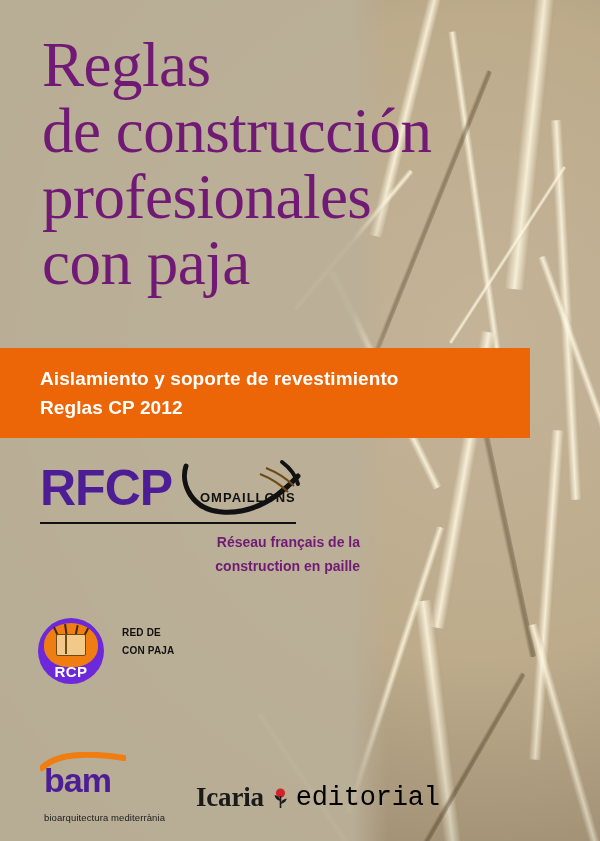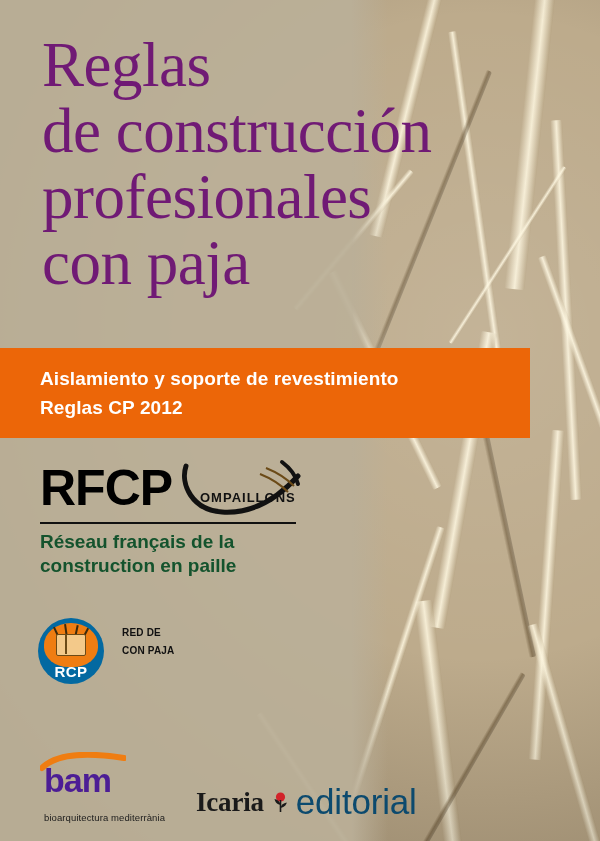--- a/index.html
+++ b/index.html
@@ -114,61 +114,62 @@
   }
   .rfcp-row {
     position: relative;
     height: 58px;
   }
   .rfcp-text {
     font-family: "Liberation Sans", sans-serif;
     font-weight: bold;
     font-size: 50px;
     letter-spacing: -1px;
-    color: #000000;
+    color: #4c1d95;
     line-height: 52px;
   }
   .compaillons {
     position: absolute;
     left: 138px;
     top: -4px;
     width: 132px;
     height: 62px;
   }
   .compaillons svg { display:block; }
   .rfcp-rule {
     width: 256px;
     height: 2px;
     background: #111;
     margin: 2px 0 6px 0;
   }
   .rfcp-sub {
     font-family: "Liberation Sans", sans-serif;
     font-weight: bold;
-    font-size: 19px;
+    font-size: 14px;
     line-height: 24px;
-    color: #14532d;
+    color: #701a75;
+    text-align: right;
   }
 
   
   .rcp-block {
     position: absolute;
     left: 38px;
     top: 618px;
     width: 300px;
     height: 80px;
   }
   .rcp-seal {
     position: absolute;
     left: 0;
     top: 0;
     width: 66px;
     height: 66px;
     border-radius: 50%;
-    background: #0369a1;
+    background: #6d28d9;
     overflow: hidden;
   }
   .rcp-seal .inner-circle {
     position: absolute;
     left: 6px;
     top: 5px;
     width: 54px;
     height: 44px;
     border-radius: 50% 50% 45% 45%;
     background: #ef7d12;
@@ -268,23 +269,23 @@
     color: #1a1a1a;
     letter-spacing: -0.2px;
   }
   .icaria-mark {
     margin: 0 7px 0 8px;
     width: 17px;
     height: 22px;
     position: relative;
   }
   .icaria-editorial {
-    font-family: Liberation Sans, sans-serif;
-    font-size: 35px;
-    color: #0c4a6e;
+    font-family: Liberation Mono, monospace;
+    font-size: 27px;
+    color: #000000;
     letter-spacing: -0.2px;
   }
 </style>
 </head>
 <body>
 
 <div class="cover">
 
   <div class="photo"></div>
   <div class="straws">

